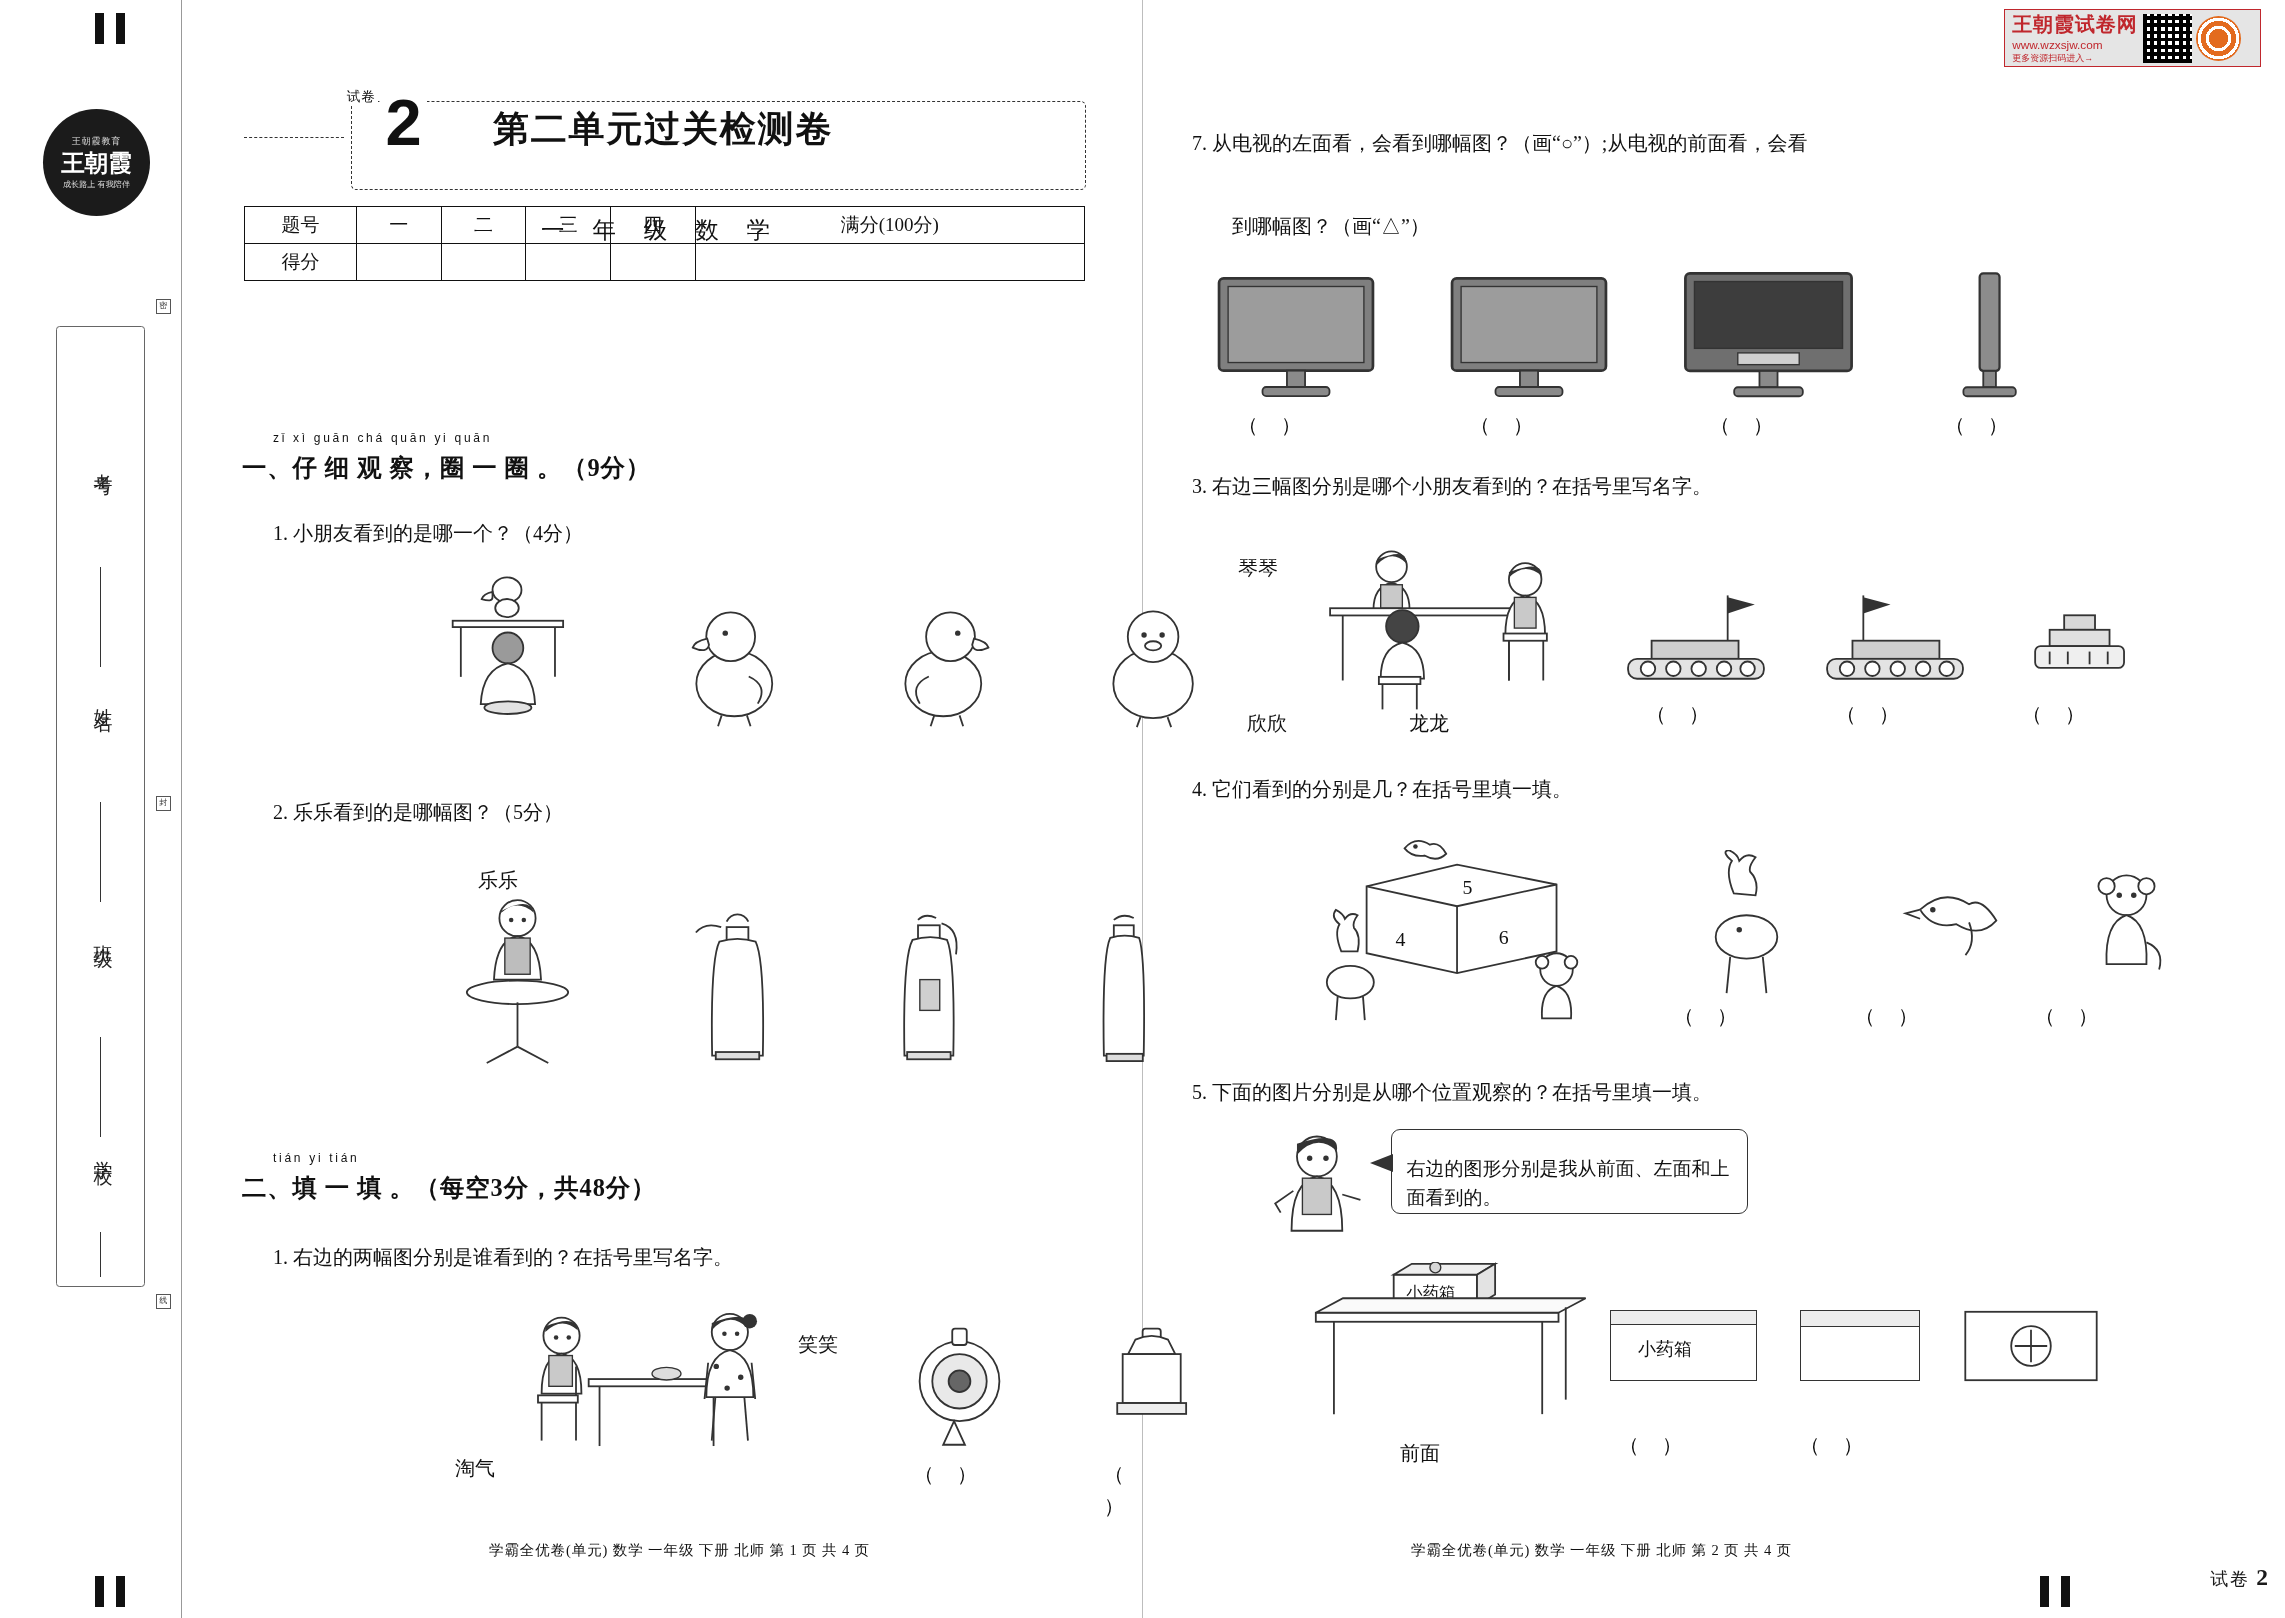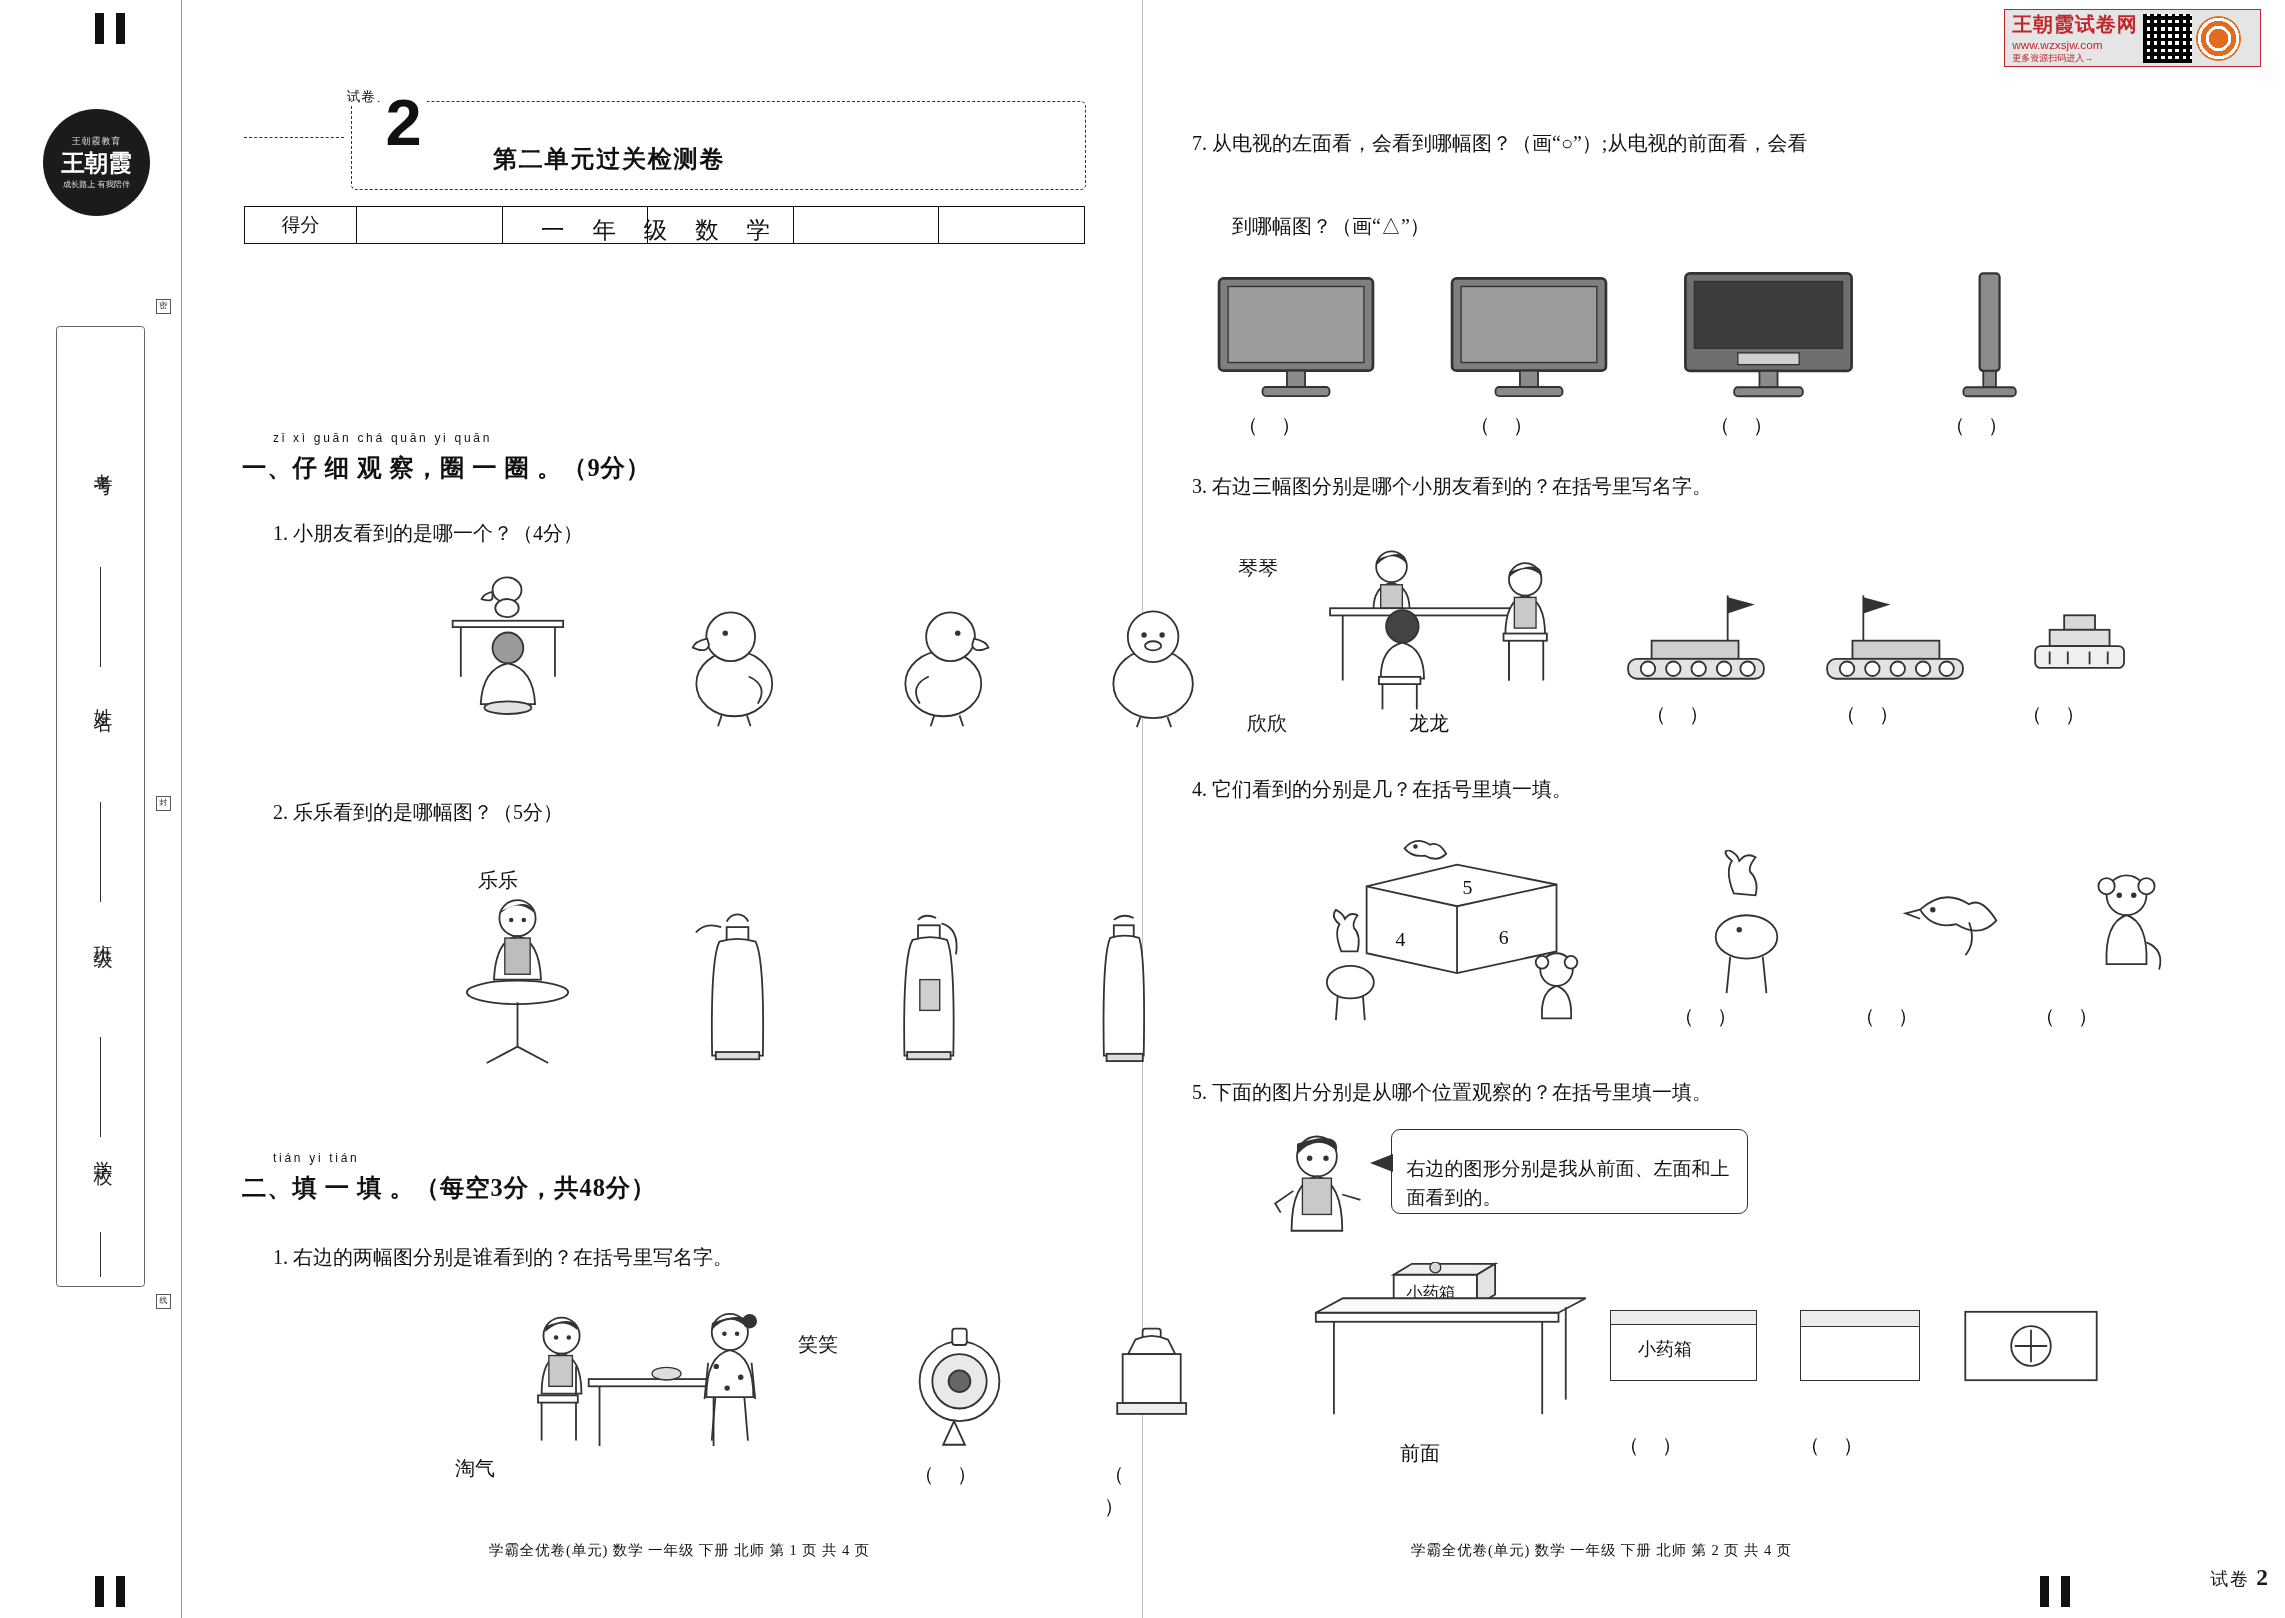--- a/index.html
+++ b/index.html
@@ -83,22 +83,22 @@
     position:absolute; left:101px; top:-1.8px; font-size:13.6px;
     font-family:"Liberation Sans", sans-serif; letter-spacing:0.9px;
     color:#111; background:#fff; padding:0 1.8px;
   }
   .big-num {
     position:absolute; left:136px; top:0px; font-size:65px; font-weight:bold;
     font-family:"Liberation Sans", sans-serif; line-height:1; color:#111;
     background:#fff; padding:0 5.4px;
   }
   .title-main {
-    position:absolute; left:240px; top:14.5px; font-size:24px; font-weight:bold;
-    letter-spacing:1.8px; color:#111; background:#fff; padding:0 9px;margin-top:38px;
+    position:absolute; left:240px; top:14.5px; font-size:36px; font-weight:bold;
+    letter-spacing:1.8px; color:#111; background:#fff; padding:0 9px;
   }
   .title-sub {
     position:absolute; left:288px; top:76px; font-size:23.5px; letter-spacing:11px;
     color:#111; background:#fff; padding:0 9px;margin-top:48px;
   }
   .dash-line { position:absolute; height:0; border-top:1.8px dashed #333; }
 
   
   .score-table {
     position:absolute; left:54px; top:206px; width:841px;
@@ -181,20 +181,28 @@
       <div class="title-dash"></div>
       <div class="badge-shijuan">试卷</div>
       <div class="big-num">2</div>
       <div class="title-main">第二单元过关检测卷</div>
       <div class="title-sub">一 年 级 数 学</div>
       <div class="dash-line" style="left:0px;top:47px;width:100px;"></div>
     </div>
 
     <table class="score-table">
       <tbody>
+          <tr>
+        <td class="lbl">题号</td>
+        <td>一</td>
+        <td>二</td>
+        <td>三</td>
+        <td>四</td>
+        <td>满分(100分)</td>
+      </tr>
       <tr>
         <td class="lbl">得分</td>
         <td></td>
         <td></td>
         <td></td>
         <td></td>
         <td></td>
       </tr>
     </tbody>
       </table>

